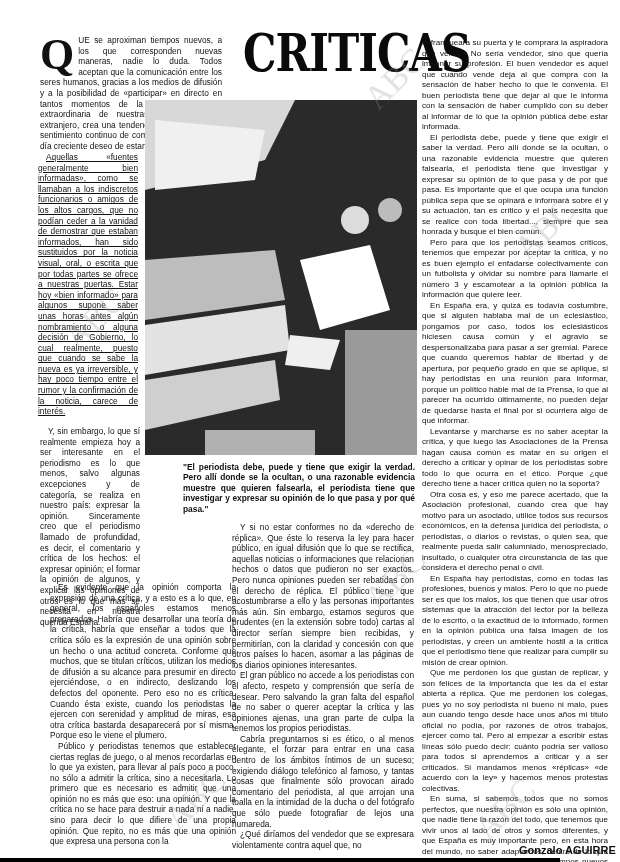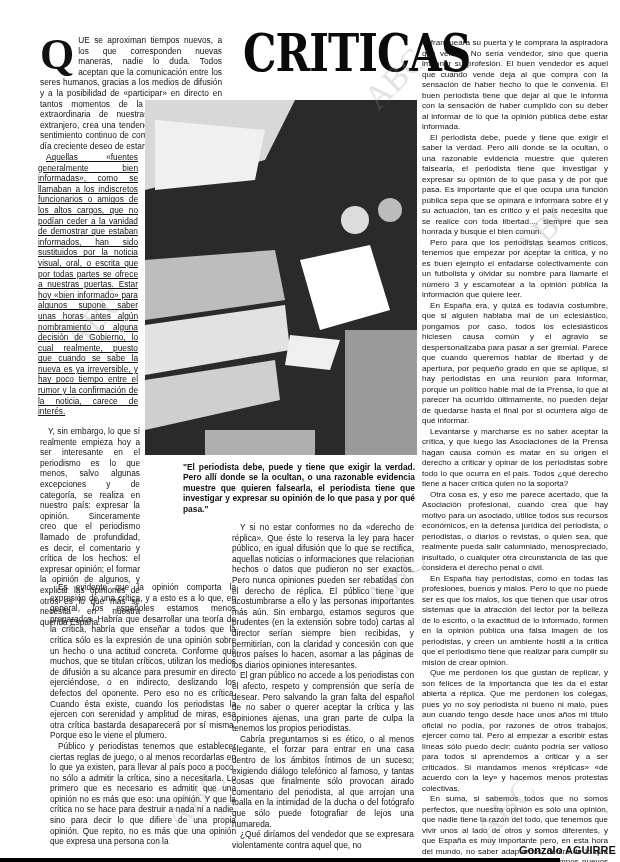--- a/index.html
+++ b/index.html
@@ -69,21 +69,21 @@
   <p>El gran público no accede a los periodistas con el afecto, respeto y comprensión que sería de desear. Pero salvando la gran falta del español de no saber o querer aceptar la crítica y las opiniones ajenas, una gran parte de culpa la tenemos los propios periodistas.</p>
   <p>Cabría preguntarnos si es ético, o al menos elegante, el forzar para entrar en una casa dentro de los ámbitos íntimos de un suceso; exigiendo diálogo telefónico al famoso, y tantas cosas que finalmente sólo provocan airado comentario del periodista, al que arrojan una toalla en la intimidad de la ducha o del fotógrafo que sólo puede fotografiar de lejos una humareda.</p>
   <p>¿Qué diríamos del vendedor que se expresara violentamente contra aquel que, no</p>
 </div>
 
 <div class="col" style="left:422px; top:38px; width:186px; font-size:8.1px; line-height:10.5px;">
   <p class="noind">le franqueara su puerta y le comprara la aspiradora que vende? No sería vendedor, sino que quería imponer su profesión. El buen vendedor es aquel que cuando vende deja al que compra con la sensación de haber hecho lo que le convenía. El buen periodista tiene que dejar al que le informa con la sensación de haber cumplido con su deber al informar de lo que la opinión pública debe estar informada.</p>
   <p>El periodista debe, puede y tiene que exigir el saber la verdad. Pero allí donde se la ocultan, o una razonable evidencia muestre que quieren falsearla, el periodista tiene que investigar y expresar su opinión de lo que pasa y de por qué pasa. Es importante que el que ocupa una función pública sepa que se opinará e informará sobre él y su actuación, tan es crítico y el país necesita que se realice con toda libertad..., siempre que sea honrada y busque el bien común.</p>
   <p>Pero para que los periodistas seamos críticos, tenemos que empezar por aceptar la crítica, y no es buen ejemplo el enfadarse colectivamente con un futbolista y olvidar su nombre para llamarle el número 3 y escamotear a la opinión pública la información que quiere leer.</p>
   <p>En España era, y quizá es todavía costumbre, que si alguien hablaba mal de un eclesiástico, pongamos por caso, todos los eclesiásticos hiciesen causa común y el agravio se despersonalizaba para pasar a ser gremial. Parece que cuando queremos hablar de libertad y de apertura, por pequeño grado en que se aplique, si hay periodistas en una reunión para informar, porque un político hable mal de la Prensa, lo que al parecer ha ocurrido últimamente, no pueden dejar de quedarse hasta el final por si ocurriera algo de qué informar.</p>
-  <p>Levantarse y marcharse es no saber aceptar la crítica, y que luego las Asociaciones de la Prensa hagan causa común es matar en su origen el derecho a criticar y opinar de los periodistas sobre todo lo que ocurra en el país. Todos ¿qué derecho tiene a hacer crítica quien no la soporta?</p>
+  <p>Levantarse y marcharse es no saber aceptar la crítica, y que luego las Asociaciones de la Prensa hagan causa común es matar en su origen el derecho a criticar y opinar de los periodistas sobre todo lo que ocurra en el ético. Porque ¿qué derecho tiene a hacer crítica quien no la soporta?</p>
   <p>Otra cosa es, y eso me parece acertado, que la Asociación profesional, cuando crea que hay motivo para un asociado, utilice todos sus recursos económicos, en la defensa jurídica del periodista, o periodistas, o diarios o revistas, o quien sea, que realmente pueda salir calumniado, menospreciado, insultado, o cualquier otra circunstancia de las que considera el derecho penal o civil.</p>
   <p>En España hay periodistas, como en todas las profesiones, buenos y malos. Pero lo que no puede ser es que los malos, los que tienen que usar otros sistemas que la atracción del lector por la belleza de lo escrito, o la exactitud de lo informado, formen en la opinión pública una falsa imagen de los periodistas, y creen un ambiente hostil a la crítica que el periodismo tiene que realizar para cumplir su misión de crear opinión.</p>
   <p>Que me perdonen los que gustan de replicar, y son felices de la importancia que les da el estar abierta a réplica. Que me perdonen los colegas, pues yo no soy periodista ni bueno ni malo, pues aun cuando tengo desde hace unos años mi título oficial no podía, por razones de otros trabajos, ejercer como tal. Pero al empezar a escribir estas líneas sólo puedo decir: cuánto podría ser valioso para todos si aprendemos a criticar y a ser criticados. Si mandamos menos «réplicas» «de acuerdo con la ley» y hacemos menos protestas colectivas.</p>
   <p>En suma, si sabemos todos que no somos perfectos, que nuestra opinión es sólo una opinión, que nadie tiene la razón del todo, que tenemos que vivir unos al lado de otros y somos diferentes, y que España es muy importante pero, en esta hora del mundo, no saber adaptarnos, dentro de lo que son nuestras peculiaridades, a los tiempos nuevos que se aproximan con nuevas maneras.</p>
 </div>
 
 <div class="signature">Gonzalo AGUIRRE</div>
 
 <div class="bottom-rule" style="width:560px;"></div>
 

